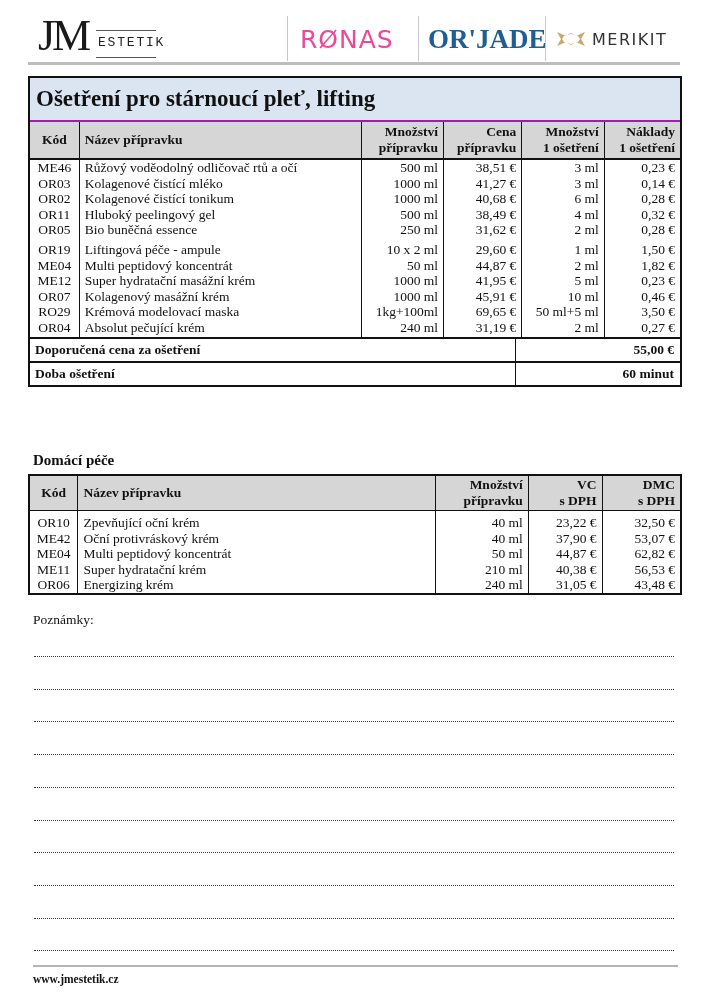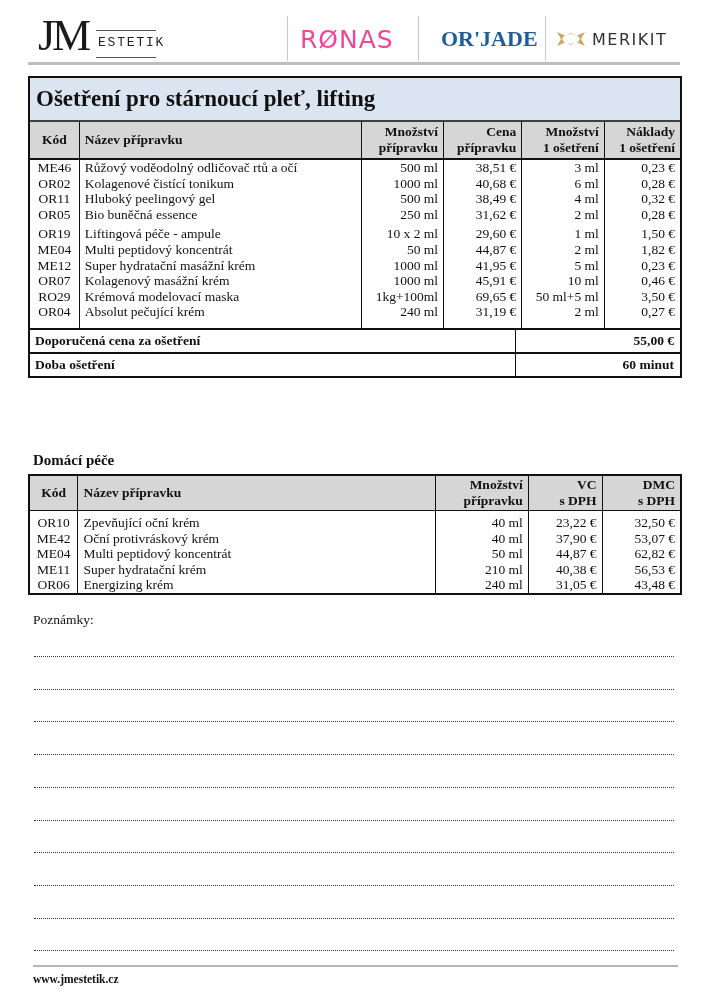--- a/index.html
+++ b/index.html
@@ -13,46 +13,46 @@
                 font-size: 44px; line-height: 44px; letter-spacing: -3px; color: #1a1a1a; font-weight: normal; }
   .jm-line-top { position: absolute; left: 58px; top: 16px; width: 60px; height: 1px; background: #555; }
   .jm-line-bot { position: absolute; left: 58px; top: 43px; width: 60px; height: 1px; background: #555; }
   .jm-word { position: absolute; left: 60px; top: 21px; font-family: Liberation Mono, monospace;
              font-size: 13px; letter-spacing: 1.8px; color: #222; }
   .header-rule { position: absolute; left: 28px; top: 62px; width: 652px; height: 3px; background: #bdbdbd; }
   .vsep { position: absolute; top: 16px; width: 1px; height: 45px; background: #c8c8c8; }
   .brand { position: absolute; top: 24px; height: 30px; display: flex; align-items: center; }
   .brand-ronas { left: 300px; font-family: "DejaVu Sans", sans-serif; font-size: 25px;
                  color: #ec4899; letter-spacing: 1px; }
-  .brand-orjade { left: 441px; font-family: "Liberation Serif", serif; font-weight: bold;
-                  font-size: 22px; color: #1f5d94; }
+  .brand-orjade { left: 428px; font-family: "Liberation Serif", serif; font-weight: bold;
+                  font-size: 27px; color: #1f5d94; }
   .brand-merikit { left: 556px; font-family: "DejaVu Sans", sans-serif; font-size: 16px;
                    color: #333; letter-spacing: 1.5px; }
   .merikit-mark { width: 30px; height: 18px; margin-right: 6px; }
 
   
   .main-box { position: absolute; left: 28px; top: 76px; width: 650px; border: 2px solid #111; }
-  .title-bar { background: #dbe5f1; height: 42px; border-bottom: 2px solid #404040;
+  .title-bar { background: #dbe5f1; height: 42px; border-bottom: 2px solid #a21caf;
                display: flex; align-items: center; padding-left: 6px;
                font-size: 23px; font-weight: bold; color: #111; }
   table { border-collapse: collapse; width: 100%; }
   th, td { font-family: "Liberation Serif", serif; font-size: 13.5px; padding: 0 5px; }
   thead th { background: #d6d6d6; font-weight: bold; line-height: 16px; height: 36px;
              border-right: 1px solid #111; border-bottom: 2px solid #111; vertical-align: middle; }
   thead th:last-child { border-right: none; }
   th.left { text-align: left; }
   th.right { text-align: right; }
   th.center { text-align: center; }
   tbody td { line-height: 15.6px; height: 15.6px; border-right: 1px solid #111; white-space: nowrap; }
   tbody td:last-child { border-right: none; }
   td.code { text-align: center; }
   td.name { text-align: left; }
   td.num { text-align: right; }
   tr.gap td { padding-top: 4px; }
-  tr.last td { padding-bottom: 8px; }
+  tr.last td { padding-bottom: 1px; }
 
   .c-code { width: 38px; }
   .c-name { width: 254px; }
   .c-qty  { width: 66px; }
   .c-price{ width: 66px; }
   .c-qty1 { width: 72px; }
   .c-cost { width: 68px; }
 
   .summary-row { display: flex; border-top: 2px solid #111; height: 22px; align-items: center;
                  font-weight: bold; font-size: 13.5px; }
@@ -126,20 +126,28 @@
       </tr>
     </thead>
     <tbody id="treatment-body">
         <tr>
           <td class="code">ME46</td>
           <td class="name">Růžový voděodolný odličovač rtů a očí</td>
           <td class="num">500 ml</td>
           <td class="num">38,51 €</td>
           <td class="num">3 ml</td>
           <td class="num">0,23 €</td>
+        </tr>
+        <tr>
+          <td class="code">OR03</td>
+          <td class="name">Kolagenové čistící mléko</td>
+          <td class="num">1000 ml</td>
+          <td class="num">41,27 €</td>
+          <td class="num">3 ml</td>
+          <td class="num">0,14 €</td>
         </tr>
         <tr>
           <td class="code">OR02</td>
           <td class="name">Kolagenové čistící tonikum</td>
           <td class="num">1000 ml</td>
           <td class="num">40,68 €</td>
           <td class="num">6 ml</td>
           <td class="num">0,28 €</td>
         </tr>
         <tr>

